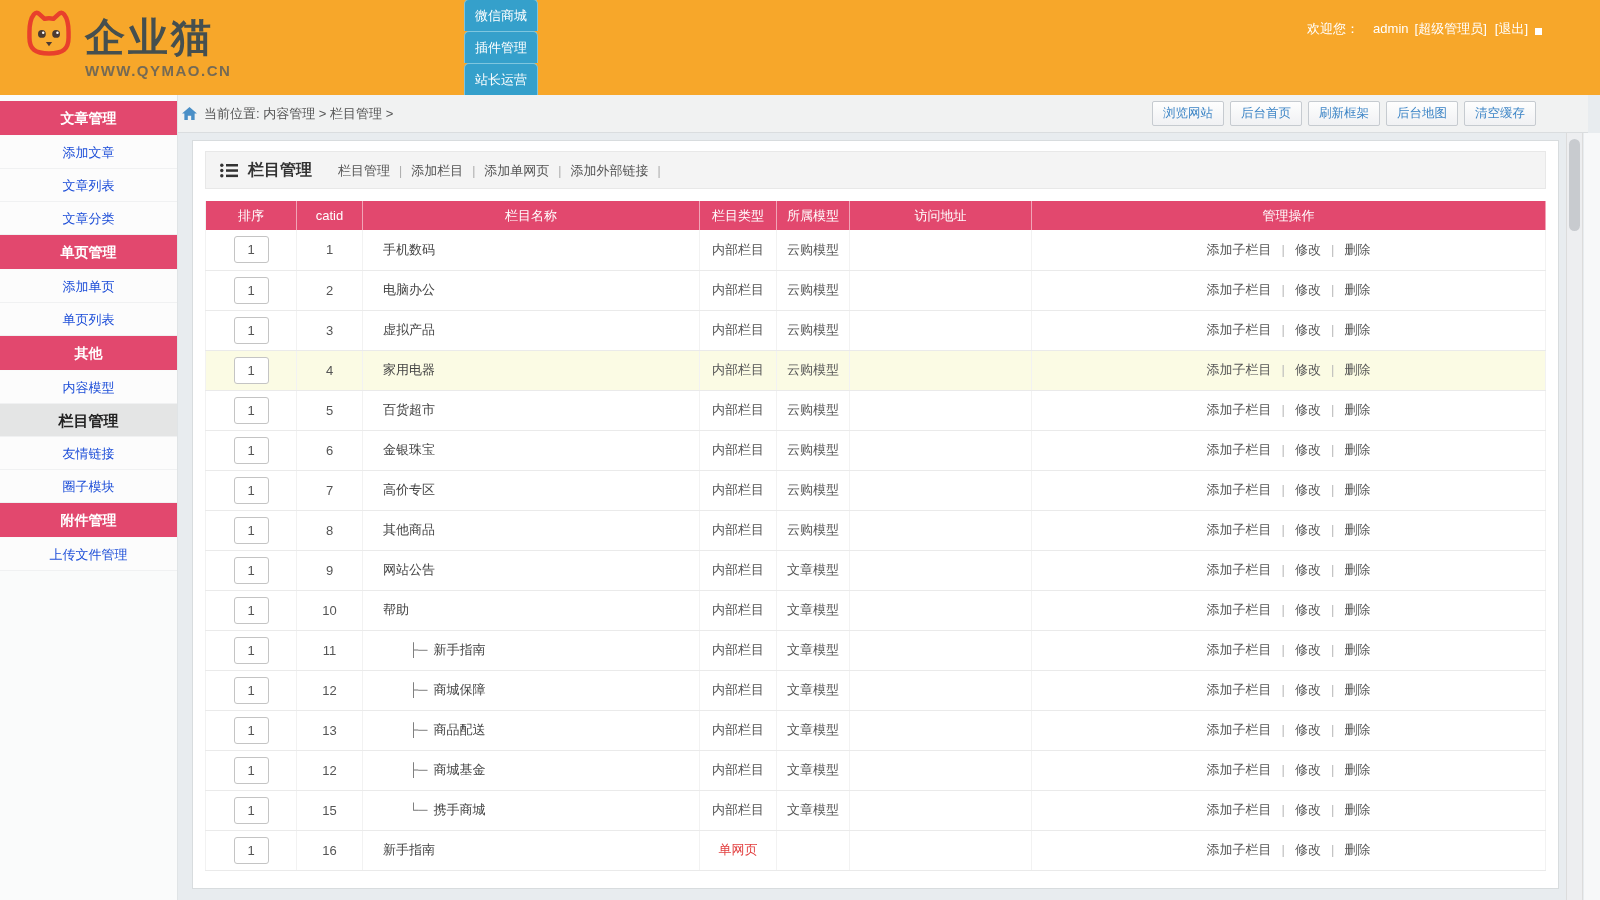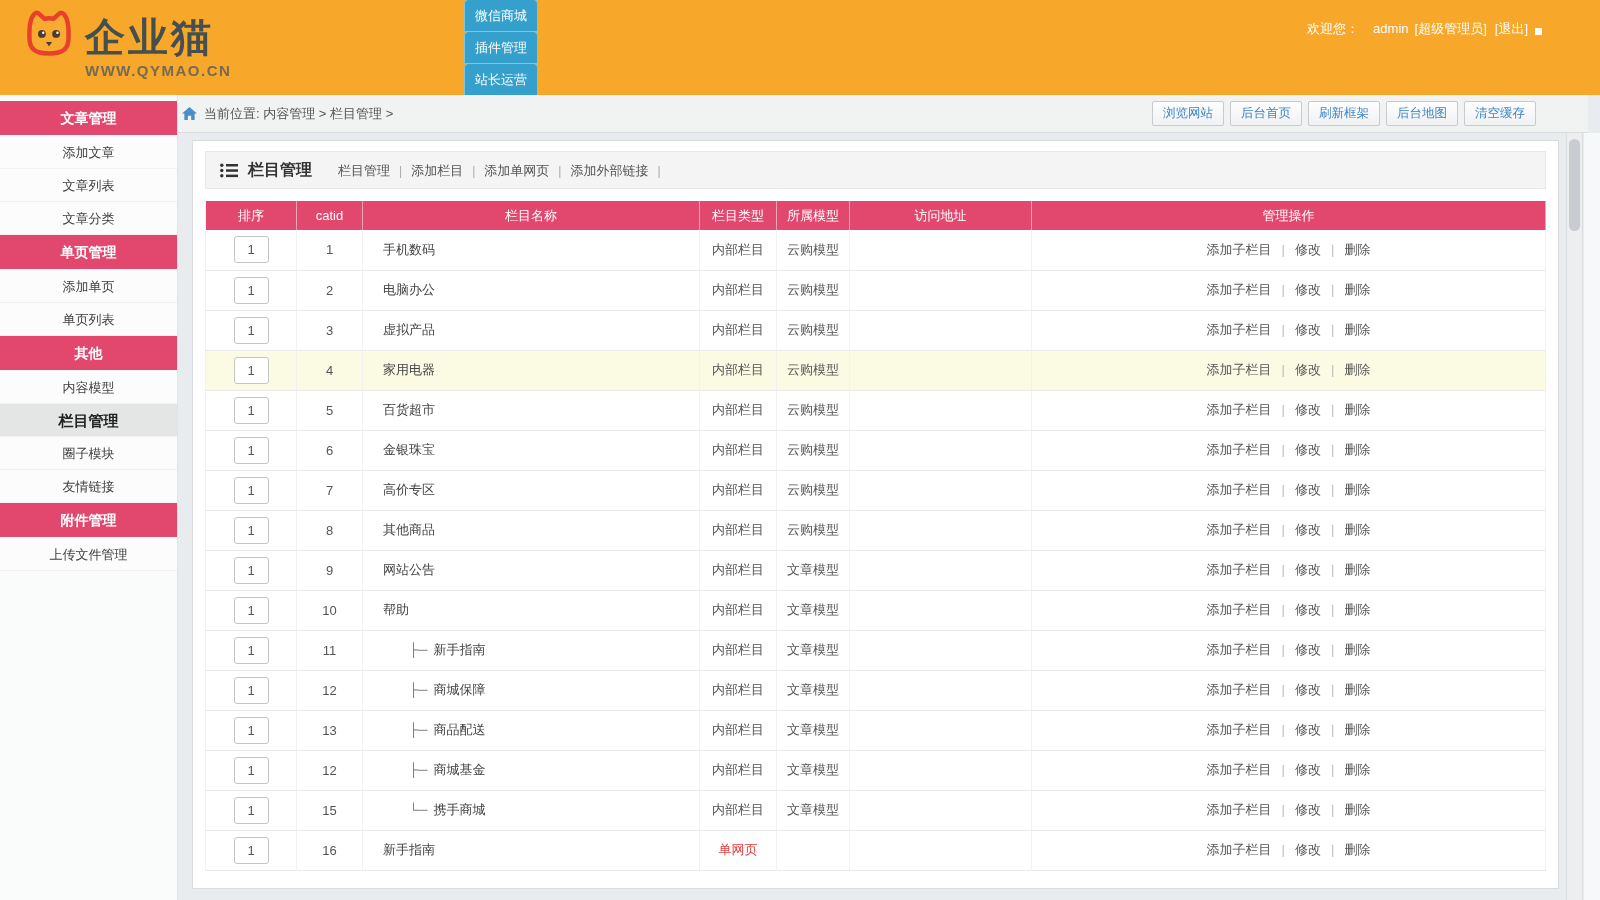--- a/index.html
+++ b/index.html
@@ -22,21 +22,21 @@
   .tabs { position:absolute; left:464px; bottom:0; display:flex; align-items:flex-end;flex-direction:column; }
   .tab { width:74px; height:32px; line-height:31px; margin-right:9px; text-align:center; background:#35A0CB;
          color:#FFF; font-size:13px; border:1px solid #7EC6DF; border-bottom:none; border-radius:5px 5px 0 0; cursor:pointer; }
   .tab.active { background:#0f172a; color:#2E7DB5; height:38px; line-height:35px; margin-bottom:-5px; border-color:#F2F6F8; }
 
   
   .sidebar { position:absolute; left:0; top:95px; width:178px; height:805px; background:#FAFBFB;
              border-right:1px solid #E0E4E6; padding-top:6px; z-index:5; }
   .side-header { height:34px; line-height:34px; background:#E2486E; color:#FFF; font-weight:bold; font-size:14px;
                  text-align:center; margin-bottom:1px; }
-  .side-item { height:33px; line-height:33px; text-align:center; font-size:13px; color:#404040;
+  .side-item { height:33px; line-height:33px; text-align:center; font-size:13px; color:#1d4ed8;
                border-bottom:1px solid #F0F1F2; background:#FCFCFC; cursor:pointer; }
   .side-item.selected { background:#E4E5E5; font-weight:bold; font-size:15px; color:#222; }
 
   
   .breadcrumb-bar { position:absolute; left:166px; top:95px; width:1422px; height:38px; background:#F1F2F2;
                     border-bottom:1px solid #DADDDF; display:flex; align-items:center; padding:0 24px 0 16px; z-index:4; }
   .bc-text { color:#555; font-size:13px; margin-left:7px; }
   .bc-actions { margin-left:auto; display:flex; margin-right:28px; }
   .bc-btn { margin-left:6px; padding:3px 10px; background:linear-gradient(#FEFEFE,#F0F1F3); border:1px solid #C6CBD0;
             border-radius:2px; color:#3D85C6; font-size:12.5px; cursor:pointer; white-space:nowrap; }
@@ -109,22 +109,22 @@
     <div class="side-header">文章管理</div>
     <div class="side-item">添加文章</div>
     <div class="side-item">文章列表</div>
     <div class="side-item">文章分类</div>
     <div class="side-header">单页管理</div>
     <div class="side-item">添加单页</div>
     <div class="side-item">单页列表</div>
     <div class="side-header">其他</div>
     <div class="side-item">内容模型</div>
     <div class="side-item selected">栏目管理</div>
+    <div class="side-item">友情链接</div>
     <div class="side-item">圈子模块</div>
-    <div class="side-item">友情链接</div>
     <div class="side-header">附件管理</div>
     <div class="side-item">上传文件管理</div>
   </div>
 
 <div class="breadcrumb-bar">
   <svg width="15" height="14" viewBox="0 0 16 15">
     <path d="M8 0 L16 7 L13.5 7 L13.5 14 L9.8 14 L9.8 9.5 L6.2 9.5 L6.2 14 L2.5 14 L2.5 7 L0 7 Z" fill="#4A8FC7"></path>
   </svg>
   <span class="bc-text">当前位置: 内容管理 &gt; 栏目管理 &gt;</span>
   <div class="bc-actions">

